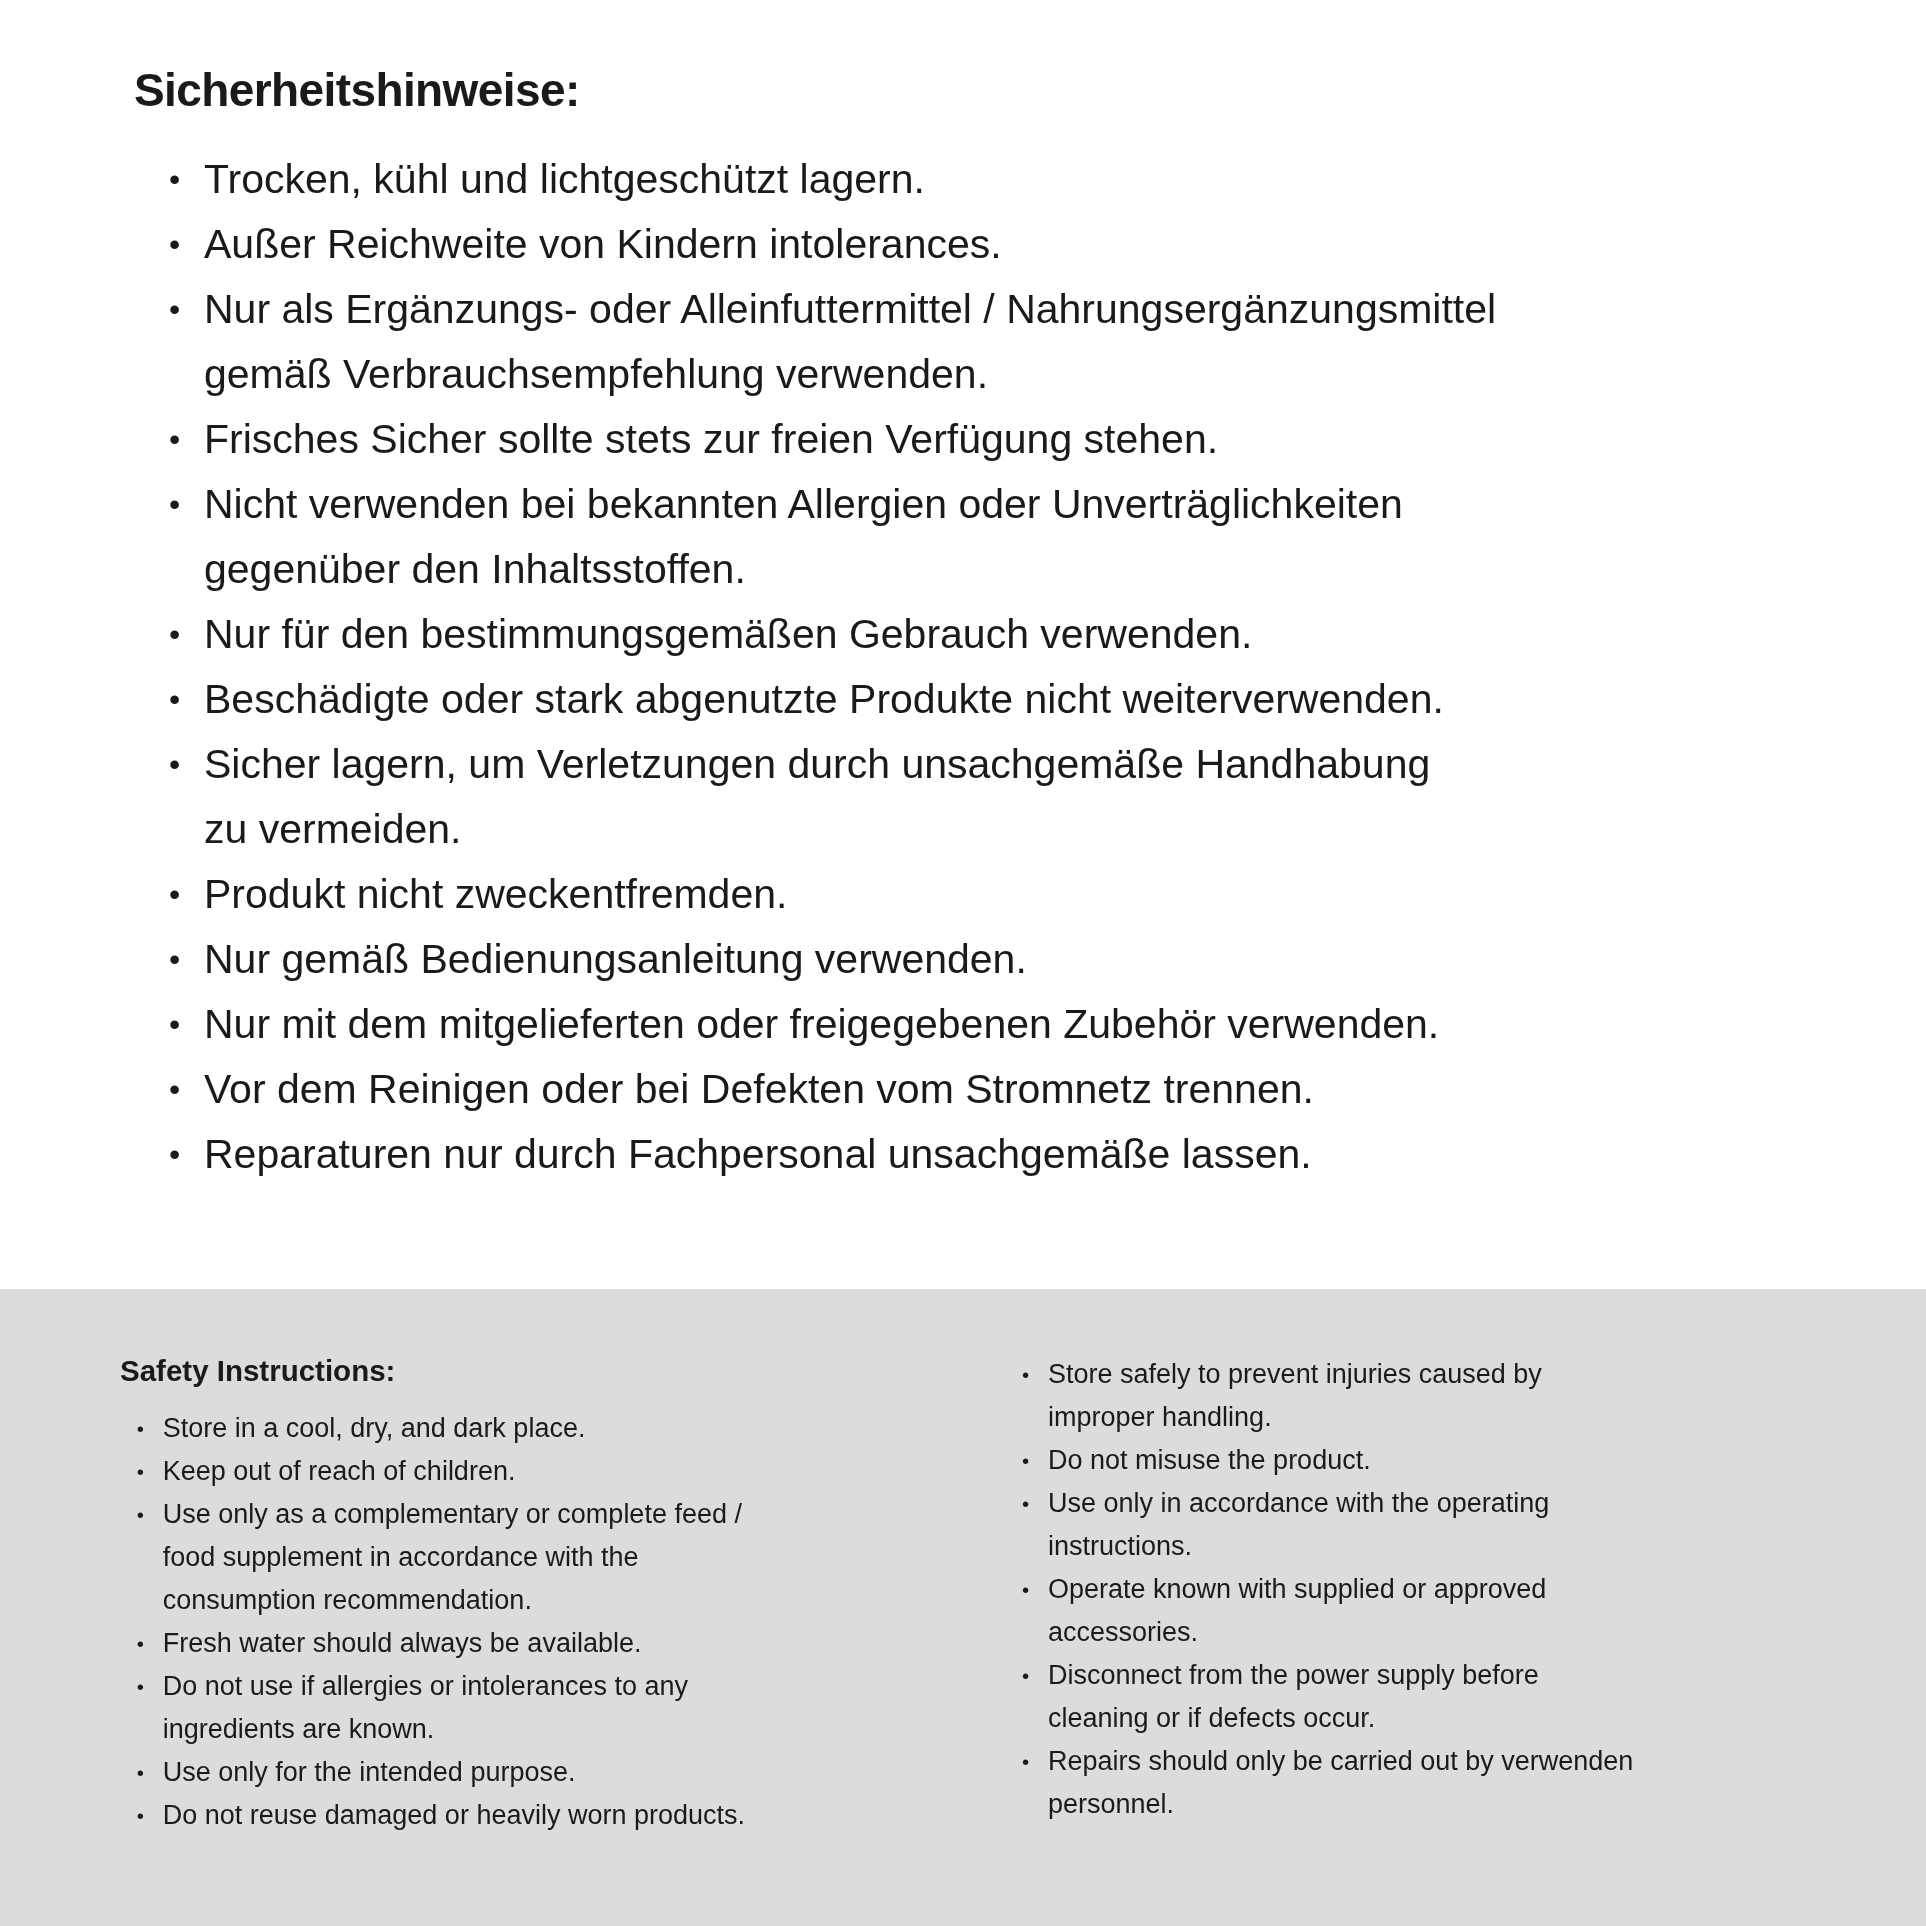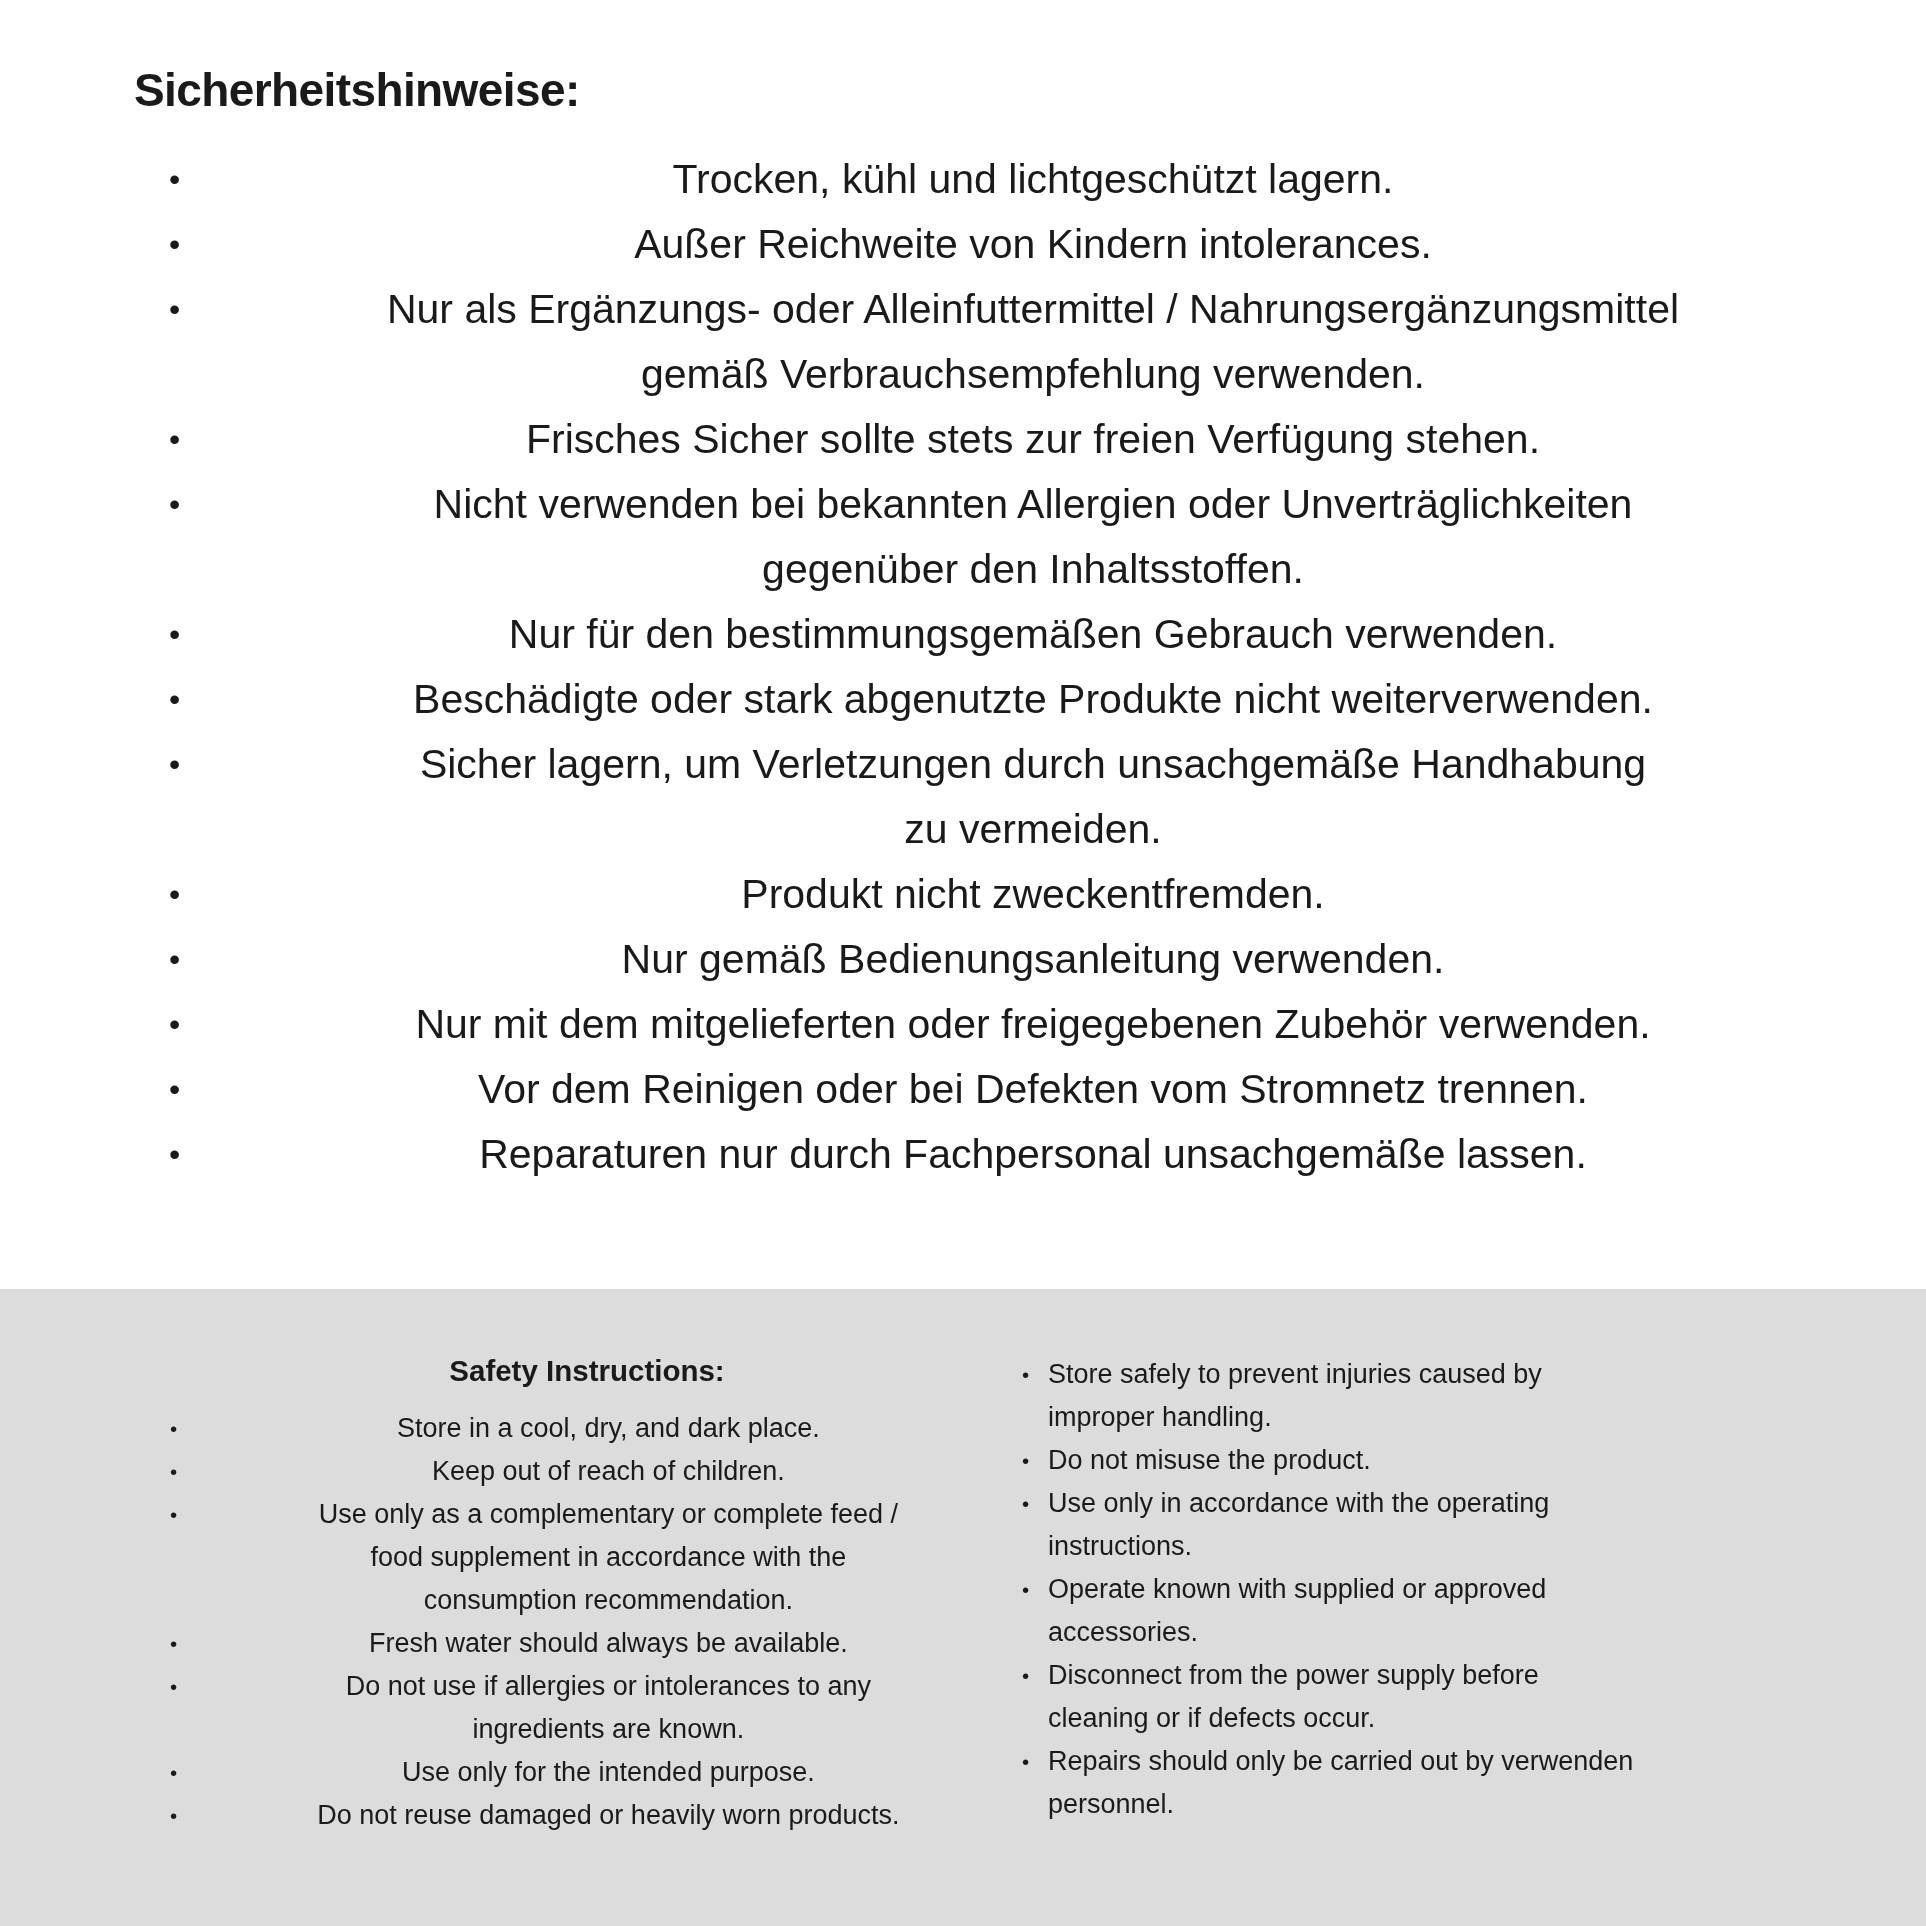--- a/index.html
+++ b/index.html
@@ -39,33 +39,32 @@
     font-weight: 400;
   }
   .german-list .b {
     flex: 0 0 35px;
     width: 35px;
     font-size: 32px;
   }
   .german-list .t {
     white-space: pre-wrap;
     flex: 1;
-    text-align: center;
   }
 
   
   .english-panel {
     position: absolute;
     left: 0; top: 1289px;
     width: 1926px;
     height: 637px;
     background: var(--panel, #dcdcdc);
   }
   .english-col { position: absolute; }
-  .english-col.left  { left: 144px;  top: 64px; width: 886px; text-align: center; }
+  .english-col.left  { left: 120px;  top: 64px; width: 886px; }
   .english-col.right { left: 1022px; top: 64px; width: 860px; }
   .english-title {
     font-size: 29.5px;
     line-height: 36px;
     font-weight: bold;
     margin: 0 0 18px 0;
   }
   .english-list {
     list-style: none;
     margin: 0;

